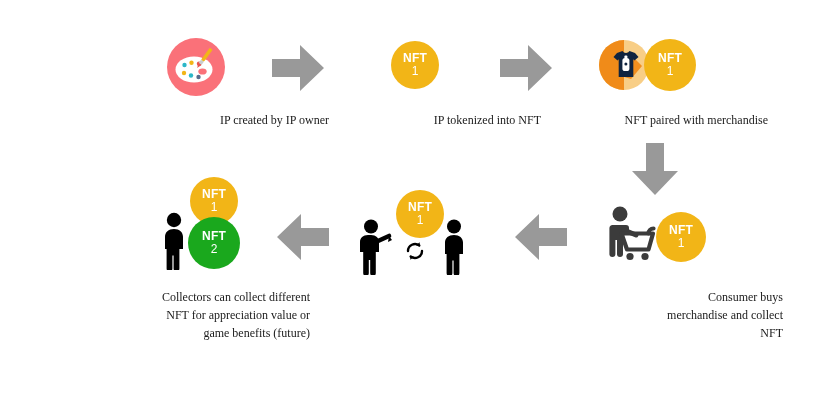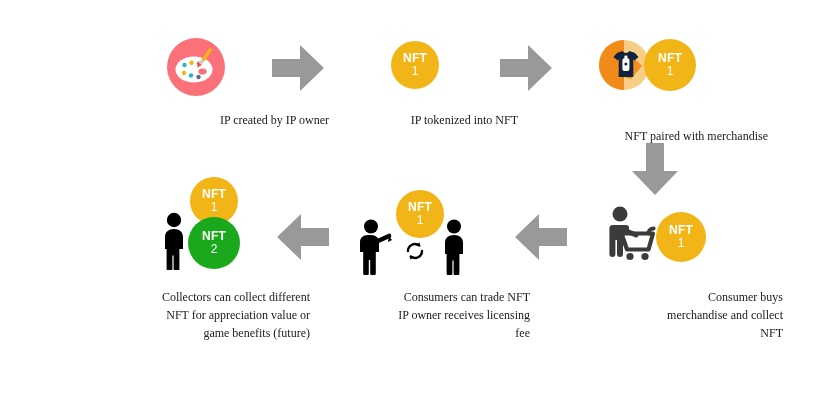--- a/index.html
+++ b/index.html
@@ -87,21 +87,21 @@
   <div class="arrow" style="left:272px; top:45px;">
     <svg width="52" height="46" viewBox="0 0 52 46">
       <path d="M0 14 H28 V0 L52 23 L28 46 V32 H0 Z" fill="#999999"></path>
     </svg>
   </div>
 
   <div class="token amber" style="left:391px; top:41px; width:48px; height:48px;">
     <span class="t-label">NFT</span>
     <span class="t-num">1</span>
   </div>
-  <div class="caption" style="left:282px; top:111px; width:236px;">IP tokenized into NFT</div>
+  <div class="caption" style="left:305px; top:111px; width:236px;">IP tokenized into NFT</div>
 
   <div class="arrow" style="left:500px; top:45px;">
     <svg width="52" height="46" viewBox="0 0 52 46">
       <path d="M0 14 H28 V0 L52 23 L28 46 V32 H0 Z" fill="#999999"></path>
     </svg>
   </div>
 
   <div class="merch-wrap" style="left:598px; top:39px;">
     <svg width="56" height="52" viewBox="0 0 56 52">
       <circle cx="26" cy="26" r="25" fill="#F8CE86"></circle>
@@ -110,21 +110,21 @@
       <path d="M19 14 l5.5 -2 a4 4 0 0 0 7 0 l5.5 2 l3.5 4 l-4 3.5 l-1.2 -1.2 V38 H20.7 V20.3 l-1.2 1.2 l-4 -3.5 z" fill="#10243F"></path>
       <rect x="24.4" y="19" width="7" height="13" rx="2.6" fill="#FFFFFF"></rect>
       <rect x="26.4" y="16.6" width="3" height="3.2" rx="1" fill="#FFFFFF"></rect>
       <circle cx="27.9" cy="25" r="1.5" fill="#10243F"></circle>
     </svg>
   </div>
   <div class="token amber" style="left:644px; top:39px; width:52px; height:52px;">
     <span class="t-label">NFT</span>
     <span class="t-num">1</span>
   </div>
-  <div class="caption" style="left:528px; top:127px; width:240px;">NFT paired with merchandise</div>
+  <div class="caption" style="left:528px; top:111px; width:240px;">NFT paired with merchandise</div>
 
   <div class="arrow" style="left:632px; top:143px;">
     <svg width="46" height="52" viewBox="0 0 46 52">
       <path d="M14 0 H32 V28 H46 L23 52 L0 28 H14 Z" fill="#999999"></path>
     </svg>
   </div>
 
   <div class="cart-wrap" style="left:604px; top:206px;">
     <svg width="56" height="58" viewBox="0 0 56 58">
       <circle cx="16" cy="8" r="7.5" fill="#3B3B3B"></circle>
@@ -169,23 +169,20 @@
       <path d="M15.6 2.2 l0.4 4 l-4 -0.6 z" fill="#000000"></path>
       <path d="M6.4 19.8 l-0.4 -4 l4 0.6 z" fill="#000000"></path>
     </svg>
   </div>
   <div class="person-wrap" style="left:437px; top:219px;">
     <svg width="34" height="56" viewBox="0 0 34 56">
       <circle cx="17" cy="7.5" r="7" fill="#000000"></circle>
       <path d="M17 16 c5.5 0 9 3 9 7.5 V35 h-3.6 v19 a2.9 2.9 0 0 1 -5.8 0 V41.5 h-1.2 V54 a2.9 2.9 0 0 1 -5.8 0 V35 H8 V23.5 C8 19 11.5 16 17 16 z" fill="#000000"></path>
     </svg>
   </div>
-  <div class="caption" style="left:312px; top:288px; width:218px;">Consumers can trade NFT
-IP owner receives licensing
-fee</div>
 
   <div class="arrow" style="left:277px; top:214px;">
     <svg width="52" height="46" viewBox="0 0 52 46">
       <path d="M52 14 H24 V0 L0 23 L24 46 V32 H52 Z" fill="#999999"></path>
     </svg>
   </div>
 
   <div class="person-wrap" style="left:157px; top:212px;">
     <svg width="34" height="58" viewBox="0 0 34 58">
       <circle cx="17" cy="8" r="7.2" fill="#000000"></circle>

